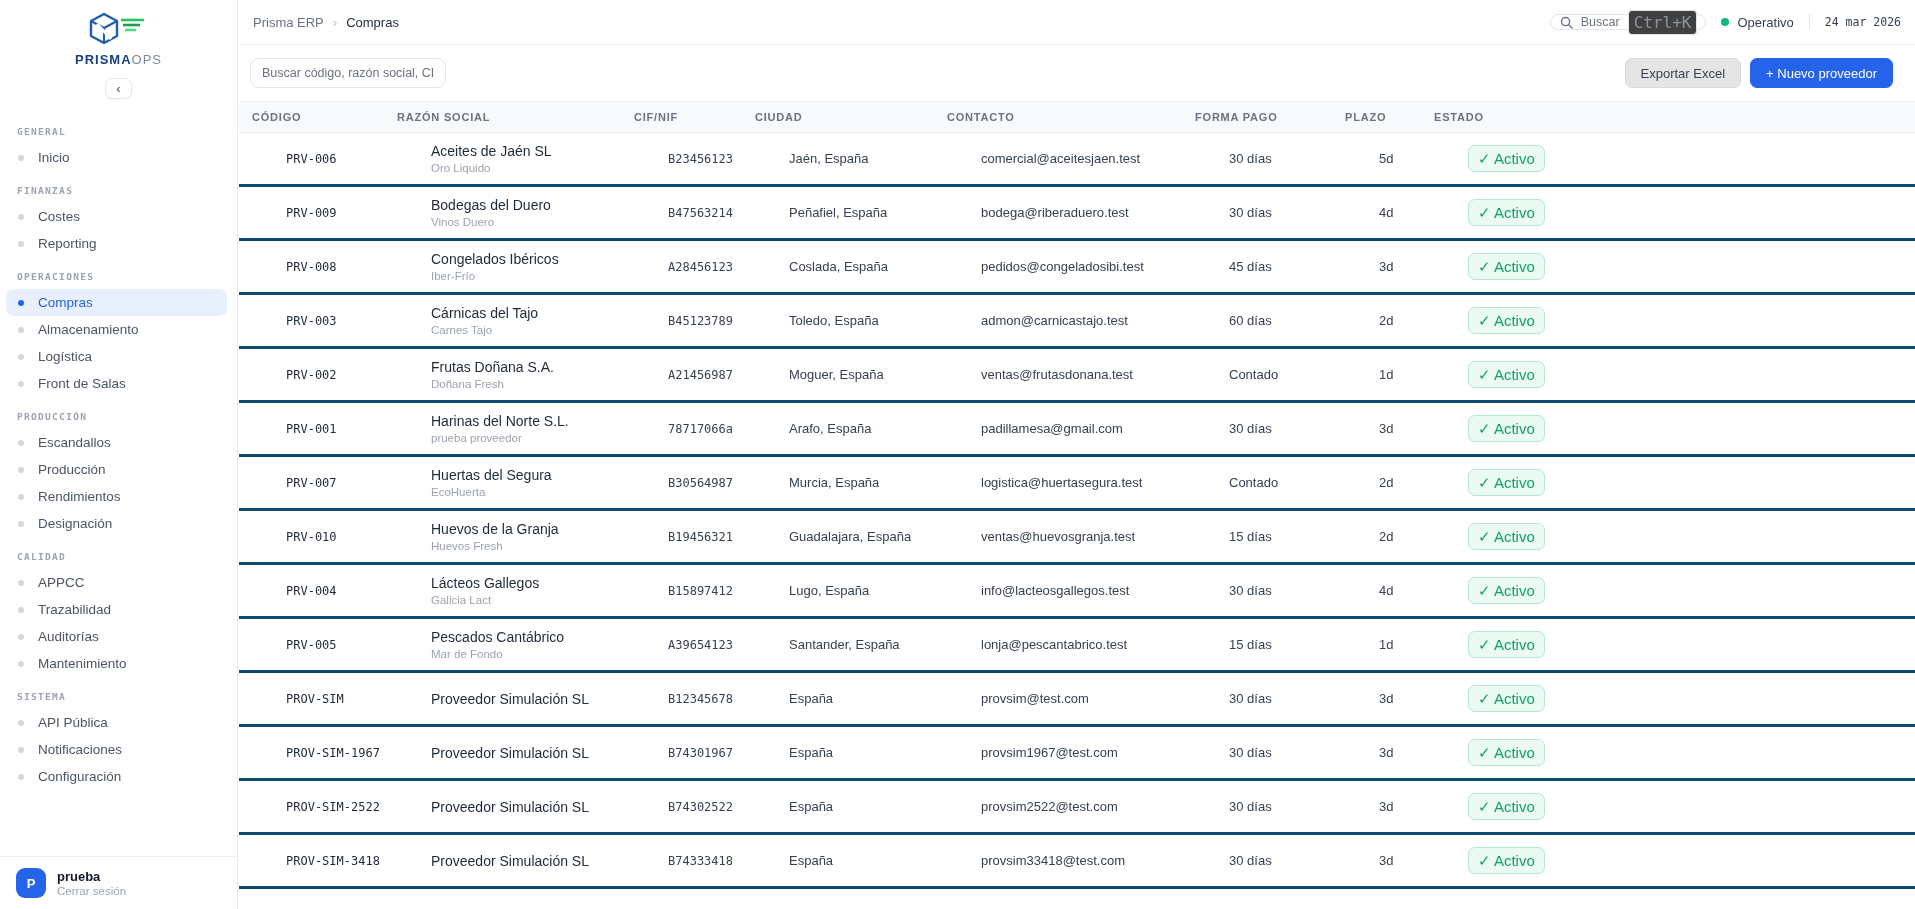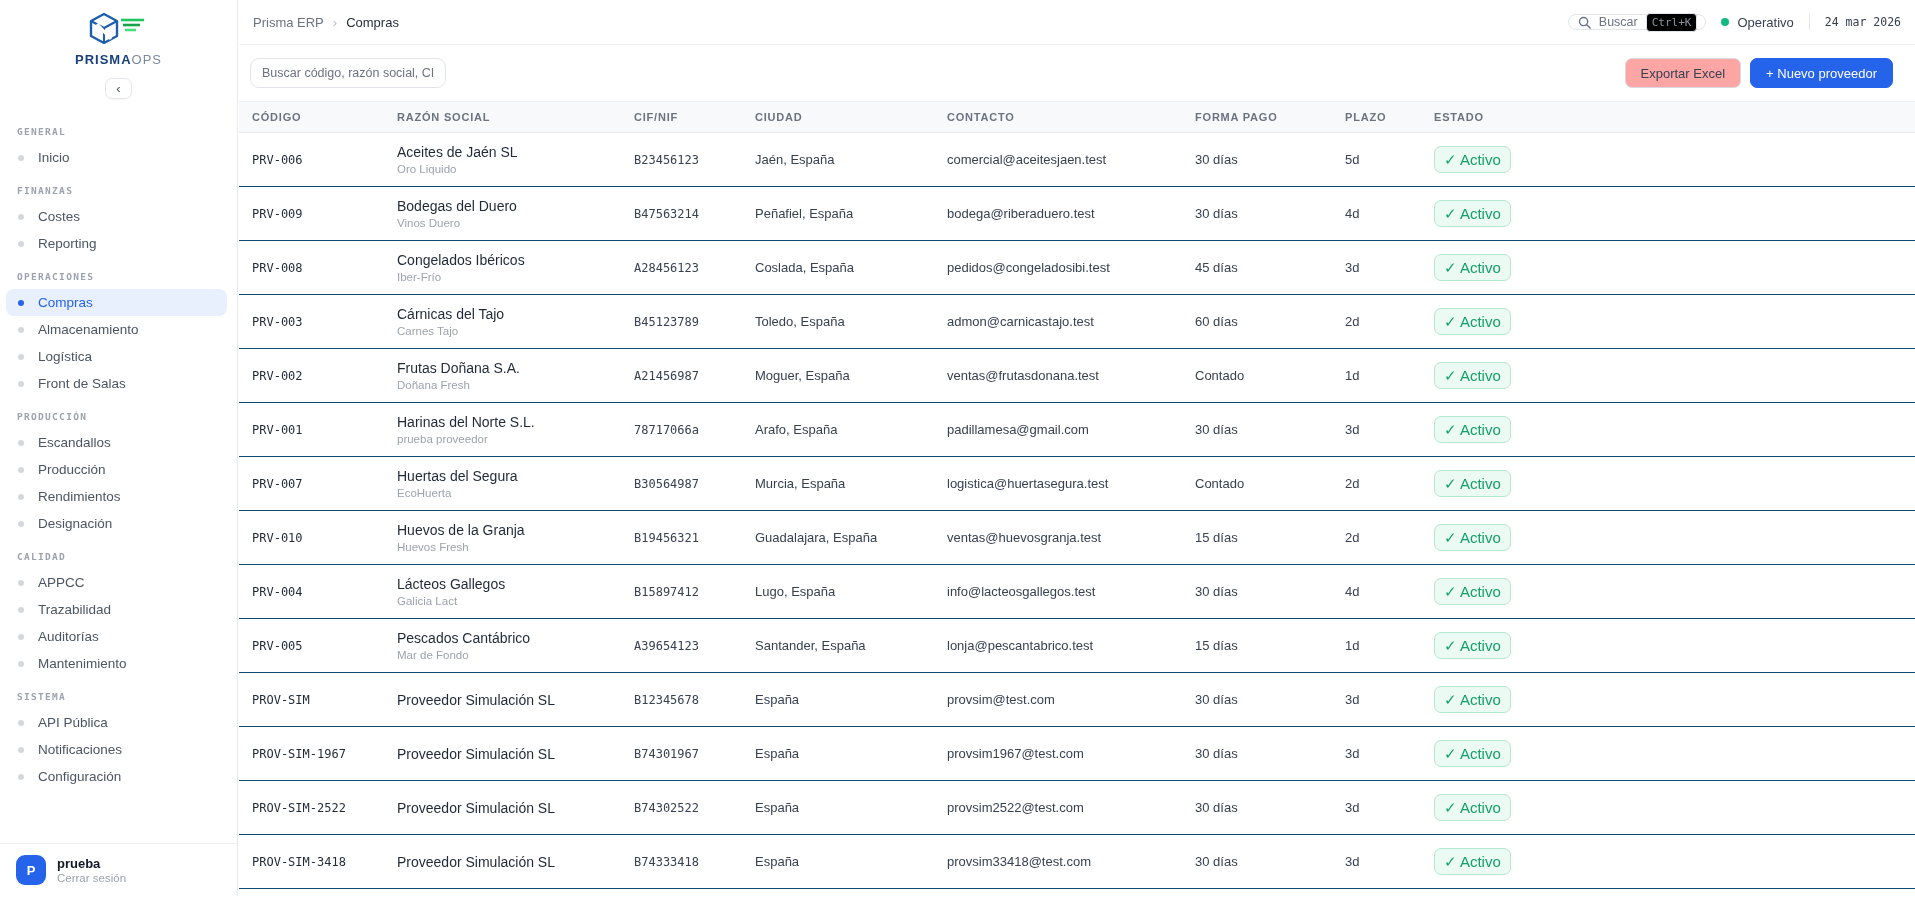--- a/index.html
+++ b/index.html
@@ -1,20 +1,20 @@
 <!DOCTYPE html>
 <html lang="es"><head>
 <meta charset="utf-8">
 <style>
   * { box-sizing: border-box; margin: 0; padding: 0; }
   html, body { width: 1915px; height: 909px; overflow: hidden; background: #fff;
     font-family: "Liberation Sans", sans-serif; color: #111827; }
 
   
-  .sidebar { position: fixed; left: 0; top: 0; bottom: 13px; width: 238px;
+  .sidebar { position: fixed; left: 0; top: 0; bottom: 0; width: 238px;
     background: #fff; border-right: 1px solid #e8eaee; display: flex; flex-direction: column; }
   .logo-wrap { padding: 12px 0 4px; text-align: center; }
   .brand-text { font-size: 13px; letter-spacing: 1px; margin-top: 2px; }
   .brand-text .b1 { font-weight: bold; color: #17407c; }
   .brand-text .b2 { font-weight: normal; color: #7c8aa0; }
   .collapse-row { text-align: center; padding: 7px 0 9px; }
   .collapse-btn { display: inline-flex; align-items: center; justify-content: center;
     width: 27px; height: 21px; border: 1px solid #e5e7eb; border-radius: 7px;
     color: #475569; font-size: 13px; line-height: 1; background: #fff; cursor: pointer;
     box-shadow: 0 1px 1px rgba(0,0,0,.03); }
@@ -44,22 +44,22 @@
   .topbar { height: 45px; flex: none; display: flex; align-items: center; justify-content: space-between;
     border-bottom: 1px solid #edeff3; padding: 0 14px; }
   .breadcrumb { display: flex; align-items: center; gap: 9px; font-size: 13px; }
   .bc-root { color: #6b7280; cursor: pointer; }
   .bc-sep { color: #b6bcc6; font-size: 13px; }
   .bc-cur { color: #1f2937; }
   .top-right { display: flex; align-items: center; gap: 15px; }
   .searchbox { display: flex; align-items: center; gap: 8px; border: 1px solid #e2e5ea;
     border-radius: 8px; height: 16px; padding: 0 8px 0 9px; color: #6b7280; font-size: 12.5px;
     cursor: text; background: #fff; }
-  .kbd { font-family: "DejaVu Sans Mono", monospace; font-size: 11px; color: #8c939e;
-    border: 1px solid #e2e5ea; background: #000000; border-radius: 4px; padding: 2px 5px; }
+  .kbd { font-family: "DejaVu Sans Mono", monospace; font-size: 16px; color: #8c939e;
+    border: 1px solid #e2e5ea; background: #404040; border-radius: 4px; padding: 2px 5px; }
   .statuschip { display: flex; align-items: center; gap: 8px; font-size: 13px; color: #374151; }
   .status-dot { width: 8px; height: 8px; border-radius: 50%; background: #10b981; }
   .vdiv { width: 1px; height: 16px; background: #e5e7eb; }
   .date { font-family: "DejaVu Sans Mono", monospace; font-size: 11.5px; color: #374151; }
 
   .tabbar { height: 34px; flex: none; display: flex; align-items: flex-end; gap: 30px;
     padding: 0 14px 0 33px; border-bottom: 1px solid #edeff3; }
   .tab { font-size: 13px; color: #6b7280; padding: 0 1px 10px; cursor: pointer; position: relative; white-space: nowrap; }
   .tab.active { color: #2563eb; font-weight: bold; }
   .tab.active::after { content: ""; position: absolute; left: -9px; right: -9px; bottom: -1px;
@@ -67,29 +67,29 @@
 
   .toolbar { height: 56px; flex: none; display: flex; align-items: center; justify-content: space-between;
     padding: 0 22px 0 11px; }
   .filter-input { width: 196px; height: 30px; border: 1px solid #e2e5ea; border-radius: 9px;
     padding: 0 11px; font-size: 12.5px; color: #374151; outline: none; background: #fff;
     font-family: "Liberation Sans", sans-serif; }
   .filter-input::placeholder { color: #6b7280; }
   .toolbar-actions { display: flex; gap: 9px; }
   .btn { height: 30px; border-radius: 7px; font-size: 13px; display: inline-flex; align-items: center;
     padding: 0 15px; cursor: pointer; white-space: nowrap; font-family: "Liberation Sans", sans-serif; }
-  .btn-secondary { background: #fca5a5; border: 1px solid #d7dbe0; color: #374151; }
+  .btn-secondary { background: #e5e5e5; border: 1px solid #d7dbe0; color: #374151; }
   .btn-primary { background: #2563eb; border: 1px solid #2563eb; color: #fff; font-weight: 500; }
 
   
   .table { flex: 1; overflow: hidden; }
   .thead { display: flex; align-items: center; height: 32px; background: #f8f9fa;
     border-top: 1px solid #eef0f2; border-bottom: 1px solid #e8eaee; }
   .th { font-size: 11px; font-weight: bold; color: #6b7280; letter-spacing: .8px; }
-  .trow { display: flex; align-items: center; height: 54px; border-bottom: 1px solid #0c4a6e; cursor: pointer; }
+  .trow { display: flex; align-items: center; height: 54px; border-bottom: 3px solid #0c4a6e; cursor: pointer; padding-left: 34px; }
   .c { padding-right: 10px; }
   .c1 { flex: 0 0 158px; padding-left: 13px; }
   .c2 { flex: 0 0 237px; }
   .c3 { flex: 0 0 121px; }
   .c4 { flex: 0 0 192px; }
   .c5 { flex: 0 0 248px; }
   .c6 { flex: 0 0 150px; }
   .c7 { flex: 0 0 89px; }
   .c8 { flex: 1 1 auto; }
   .code { font-family: "DejaVu Sans Mono", monospace; font-size: 12px; color: #1f2937; }

